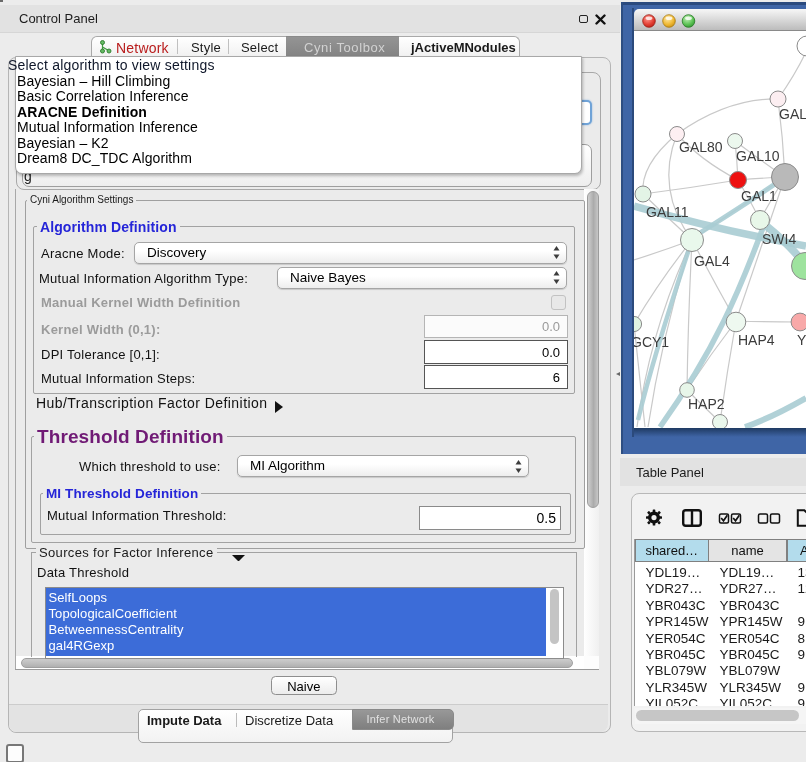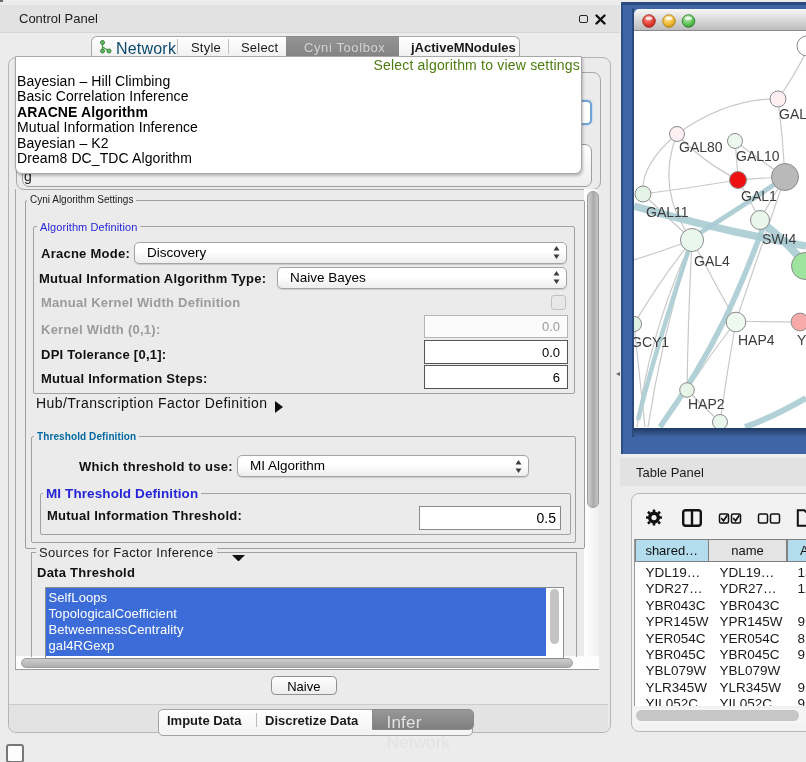--- a/index.html
+++ b/index.html
@@ -1,18 +1,18 @@
 <!DOCTYPE html>
 <html><head><meta charset="utf-8">
 <style>
 html,body{margin:0;padding:0}
 body{width:806px;height:762px;position:relative;overflow:hidden;background:#ececec;
  font-family:"Liberation Sans",sans-serif;-webkit-font-smoothing:antialiased}
 .abs{position:absolute}
-.lbl{font-size:13px;font-weight:bold;color:#111;letter-spacing:0.25px}
+.lbl{font-size:13px;font-weight:normal;color:#111;letter-spacing:0.25px}
 .glbl{font-size:13px;font-weight:bold;color:#9b9b9b;letter-spacing:0.25px}
 .grp{position:absolute;border:1px solid #a2a2a2;border-radius:2px}
 .gtitle{position:absolute;background:#ebebeb;padding:0 3px;line-height:13px}
 .combo{position:absolute;background:linear-gradient(#ffffff 40%,#ededed);border:1px solid #a5a5a5;border-radius:5px;box-shadow:0 1px 1px rgba(0,0,0,0.15)}
 .combo .tx{position:absolute;left:12px;top:2px;font-size:13.5px;color:#000}
 .fld{position:absolute;background:#fff;border:1px solid #6f6f6f;font-size:13px;color:#000;display:flex;align-items:center;justify-content:flex-end;padding-right:7px;box-sizing:border-box}
 </style></head>
 <body>
 
 <div class="abs" style="left:0;top:0;width:620px;height:762px;background:#ececec"></div>
@@ -31,21 +31,21 @@
   <div class="abs" style="left:195px;top:0;width:113px;height:21px;background:linear-gradient(#949494,#828282);border-top:1px solid #8a8a8a"></div>
   <div class="abs" style="left:308px;top:0;width:120px;height:21px;background:linear-gradient(#ffffff,#f0f0f0);border:1px solid #a9a9a9;border-bottom:none;border-left:none;border-radius:0 6px 0 0"></div>
   <div class="abs" style="left:86px;top:3px;width:1px;height:15px;background:#c0c0c0"></div>
   <div class="abs" style="left:137px;top:3px;width:1px;height:15px;background:#c0c0c0"></div>
   <svg class="abs" style="left:8px;top:4px" width="13" height="14" viewBox="0 0 13 14">
     <path d="M3.5 3 L3.5 10.5 M3.5 7 L9.5 10.5" stroke="#3f9b3f" stroke-width="1.2" fill="none"></path>
     <circle cx="3.5" cy="2.5" r="2" fill="#64bb64" stroke="#2d7a2d" stroke-width="0.9"></circle>
     <circle cx="3.5" cy="11" r="2" fill="#64bb64" stroke="#2d7a2d" stroke-width="0.9"></circle>
     <circle cx="10" cy="11" r="2" fill="#64bb64" stroke="#2d7a2d" stroke-width="0.9"></circle>
   </svg>
-  <div class="abs" style="left:25px;top:3.5px;font-size:16px;color:#0c4a6e;letter-spacing:0.2px">Network</div>
+  <div class="abs" style="left:25px;top:3.5px;font-size:14px;color:#b91c1c;letter-spacing:0.2px">Network</div>
   <div class="abs" style="left:100px;top:3.5px;font-size:13px;color:#1a1a1a;letter-spacing:0.2px">Style</div>
   <div class="abs" style="left:150px;top:3.5px;font-size:13px;color:#1a1a1a;letter-spacing:0.2px">Select</div>
   <div class="abs" style="left:213px;top:3.5px;font-size:13px;color:#d2d2d2;letter-spacing:0.6px">Cyni Toolbox</div>
   <div class="abs" style="left:320px;top:3.5px;font-size:13px;font-weight:bold;color:#1a1a1a">jActiveMNodules</div>
 </div>
 
 <div class="abs" style="left:16px;top:72px;width:583px;height:116px;border:1px solid #a8a8a8;border-radius:8px"></div>
 <div class="abs" style="left:360px;top:100px;width:228px;height:21px;background:#fff;border:2px solid #70a3d7;border-radius:5px;box-shadow:0 0 2px #8ab4de"></div>
 <div class="abs" style="left:22px;top:144px;width:568px;height:41px;background:linear-gradient(#ffffff,#eeeeee);border:1px solid #9e9e9e;border-radius:7px"></div>
 <div class="abs" style="left:24px;top:168px;font-size:14px;color:#222">g</div>
@@ -59,21 +59,21 @@
 <div class="abs" style="left:586.5px;top:191px;width:10px;height:315px;background:linear-gradient(90deg,#cfcfcf,#ababab 55%,#c6c6c6);border:1px solid #9c9c9c;border-radius:6px"></div>
 <div class="abs" style="left:16px;top:656px;width:568px;height:13px;background:#fff"></div>
 <div class="abs" style="left:21px;top:657.5px;width:552px;height:10px;background:linear-gradient(#cdcdcd,#b0b0b0);border:1px solid #9f9f9f;border-radius:5px;box-sizing:border-box"></div>
 <div class="abs" style="left:584px;top:656px;width:15px;height:13px;background:#fdfdfd"></div>
 <div class="abs" style="left:15px;top:669px;width:584px;height:1px;background:#9a9a9a"></div>
 
 <div class="grp" style="left:25px;top:200px;width:558px;height:347px;border-color:#9f9f9f"></div>
 <div class="gtitle" style="left:27px;top:193px;color:#1a1a1a;font-size:10px">Cyni Algorithm Settings</div>
 
 <div class="grp" style="left:33px;top:226px;width:540px;height:166px"></div>
-<div class="gtitle" style="left:37px;top:221px;color:#2525d8;font-size:11px;font-weight:normal;letter-spacing:0.1px">Algorithm Definition</div>
+<div class="gtitle" style="left:37px;top:221px;color:#2525d8;font-size:14px;font-weight:bold;letter-spacing:0.1px">Algorithm Definition</div>
 
 <div class="abs lbl" style="left:41px;top:246px">Aracne Mode:</div>
 <div class="combo" style="left:134px;top:241.5px;width:431px;height:20px">
     <span class="tx">Discovery</span>
  <svg class="abs" style="right:6px;top:3.5px" width="7" height="13" viewBox="0 0 7 13">
       <path d="M3.5 0 L6.5 4.5 L0.5 4.5 Z" fill="#3c3c3c"></path>
       <path d="M3.5 13 L6.5 8.5 L0.5 8.5 Z" fill="#3c3c3c"></path>
     </svg>
   </div>
 
@@ -97,21 +97,21 @@
 
 <div class="abs lbl" style="left:41px;top:371px">Mutual Information Steps:</div>
 <div class="fld" style="left:424px;top:365px;width:144px;height:24px;border-color:#555">6</div>
 
 <div class="abs" style="left:36px;top:395px;font-size:14px;color:#111;letter-spacing:0.45px">Hub/Transcription Factor Definition</div>
 <svg class="abs" style="left:274px;top:401px" width="10" height="12" viewBox="0 0 10 12">
     <path d="M1 0 L9 6 L1 12 Z" fill="#111"></path>
   </svg>
 
 <div class="grp" style="left:31px;top:436px;width:543px;height:105px"></div>
-<div class="gtitle" style="left:34px;top:430px;color:#0369a1;font-size:10px;font-weight:bold;letter-spacing:0.1px">Threshold Definition</div>
+<div class="gtitle" style="left:34px;top:430px;color:#701a75;font-size:19px;font-weight:bold;letter-spacing:0.1px">Threshold Definition</div>
 
 <div class="abs lbl" style="left:79px;top:459px">Which threshold to use:</div>
 <div class="combo" style="left:237px;top:455px;width:290px;height:20px">
     <span class="tx">MI Algorithm</span>
  <svg class="abs" style="right:6px;top:3.5px" width="7" height="13" viewBox="0 0 7 13">
       <path d="M3.5 0 L6.5 4.5 L0.5 4.5 Z" fill="#3c3c3c"></path>
       <path d="M3.5 13 L6.5 8.5 L0.5 8.5 Z" fill="#3c3c3c"></path>
     </svg>
   </div>
 
@@ -128,34 +128,34 @@
 <div class="abs lbl" style="left:37px;top:565px">Data Threshold</div>
 
 <div class="abs" style="left:45px;top:586.5px;width:517px;height:70px;background:#fff;border:1px solid #8c8c8c"></div>
 <div class="abs" style="left:45.5px;top:587.5px;width:500px;height:68px;background:#3c6cd8"></div>
 <div class="abs" style="left:48.5px;top:589.5px;font-size:13px;color:#fff;line-height:16px;letter-spacing:0.1px">SelfLoops<br>TopologicalCoefficient<br>BetweennessCentrality<br>gal4RGexp</div>
 <div class="abs" style="left:549.5px;top:589px;width:9px;height:55px;background:#c4c4c4;border-radius:5px"></div>
 
 <div class="abs" style="left:270.5px;top:676px;width:66.5px;height:19px;background:linear-gradient(#ffffff,#ececec);border:1px solid #8e8e8e;border-radius:4.5px;text-align:center;font-size:13px;line-height:19px;box-sizing:border-box">Naive</div>
 
 <div class="abs" style="left:9px;top:704px;width:599px;height:27px;background:#e3e3e3;border-top:1px solid #cccccc;border-radius:0 0 8px 8px"></div>
-<div class="abs" style="left:158px;top:709px;width:315px;height:27px;background:linear-gradient(#ffffff,#f2f2f2);border:1px solid #a2a2a2;border-radius:5px;box-sizing:border-box">
+<div class="abs" style="left:138px;top:709px;width:315px;height:34px;background:linear-gradient(#ffffff,#f2f2f2);border:1px solid #a2a2a2;border-radius:5px;box-sizing:border-box">
   <div class="abs" style="left:212.5px;top:-1px;width:102px;height:20.5px;background:linear-gradient(#989898,#7f7f7f);border:1px solid #8a8a8a;border-radius:0 5px 5px 0;box-sizing:border-box"></div>
   <div class="abs" style="left:97px;top:2.5px;width:1px;height:14px;background:#bbb"></div>
   <div class="abs" style="left:8px;top:3px;font-size:13px;font-weight:bold;color:#1a1a1a">Impute Data</div>
-  <div class="abs" style="left:106px;top:3px;font-size:13px;font-weight:bold;color:#1a1a1a">Discretize Data</div>
-  <div class="abs" style="left:227.5px;top:3px;font-size:17px;color:#e2e2e2;letter-spacing:0.2px">Infer Network</div>
+  <div class="abs" style="left:106px;top:3px;font-size:13px;font-weight:normal;color:#1a1a1a">Discretize Data</div>
+  <div class="abs" style="left:227.5px;top:3px;font-size:11px;color:#e2e2e2;letter-spacing:0.2px">Infer Network</div>
 </div>
 
 <div class="abs" style="left:616px;top:372px;width:0;height:0;border-top:2.5px solid transparent;border-bottom:2.5px solid transparent;border-right:4px solid #666"></div>
 <div class="abs" style="left:6px;top:744px;width:14px;height:15px;background:#fdfdfd;border:2px solid #777;border-radius:3px"></div>
 
 <div class="abs" style="left:15px;top:56px;width:565px;height:116px;background:#fff;border:1px solid #a8a8a8;border-radius:0 0 7px 7px;box-shadow:1px 2px 3px rgba(0,0,0,0.25)"></div>
-<div class="abs" style="left:15px;top:57px;width:565px;text-align:right;font-size:14px;color:#4d7c0f;letter-spacing:0.2px">Select algorithm to view settings</div>
-<div class="abs" style="left:17px;top:73.6px;font-size:14px;color:#000;line-height:15.5px;letter-spacing:0.1px">Bayesian – Hill Climbing<br>Basic Correlation Inference<br><b>ARACNE Algorithm</b><br>Mutual Information Inference<br>Bayesian – K2<br>Dream8 DC_TDC Algorithm</div>
+<div class="abs" style="left:8px;top:57px;width:565px;text-align:left;font-size:14px;color:#0f172a;letter-spacing:0.2px">Select algorithm to view settings</div>
+<div class="abs" style="left:17px;top:73.6px;font-size:14px;color:#000;line-height:15.5px;letter-spacing:0.1px">Bayesian – Hill Climbing<br>Basic Correlation Inference<br><b>ARACNE Definition</b><br>Mutual Information Inference<br>Bayesian – K2<br>Dream8 DC_TDC Algorithm</div>
 
 <div class="abs" style="left:620px;top:0;width:186px;height:762px;background:#ececec"></div>
 <div class="abs" style="left:621px;top:2px;width:185px;height:452px;background:#3f65a6"></div>
 <div class="abs" style="left:621px;top:2px;width:185px;height:3px;background:#2b4a7e"></div>
 <div class="abs" style="left:621px;top:2px;width:1.5px;height:452px;background:#2e4e82"></div>
 
 <div class="abs" style="left:631.5px;top:8px;width:2.5px;height:429px;background:#2b4a7c"></div>
 <div class="abs" style="left:634px;top:427.5px;width:172px;height:9px;background:linear-gradient(#1f3a62,#3f65a6)"></div>
 
 <div class="abs" style="left:634px;top:9px;width:172px;height:22px;background:linear-gradient(#f7f7f7,#bcbcbc);border-radius:5px 0 0 0;border-bottom:1px solid #8a8a8a;box-sizing:border-box"></div>

